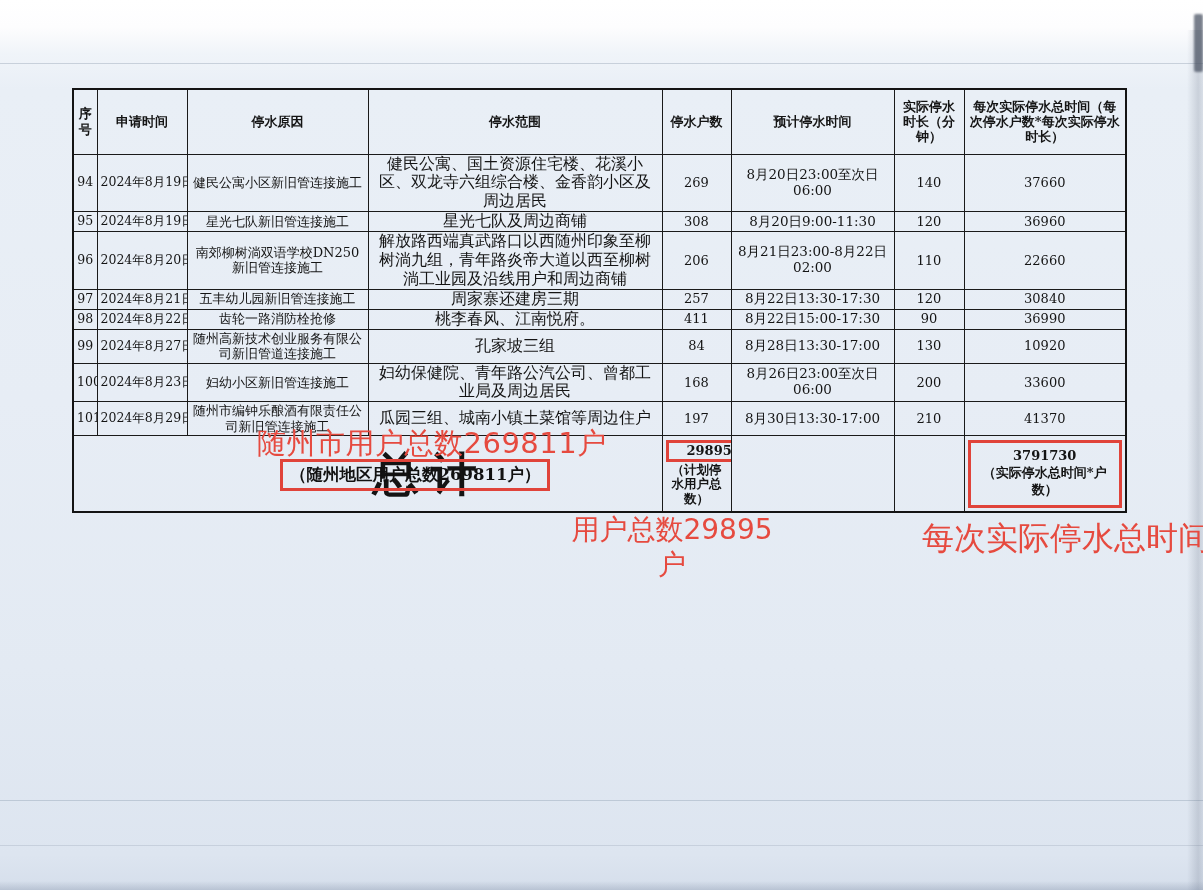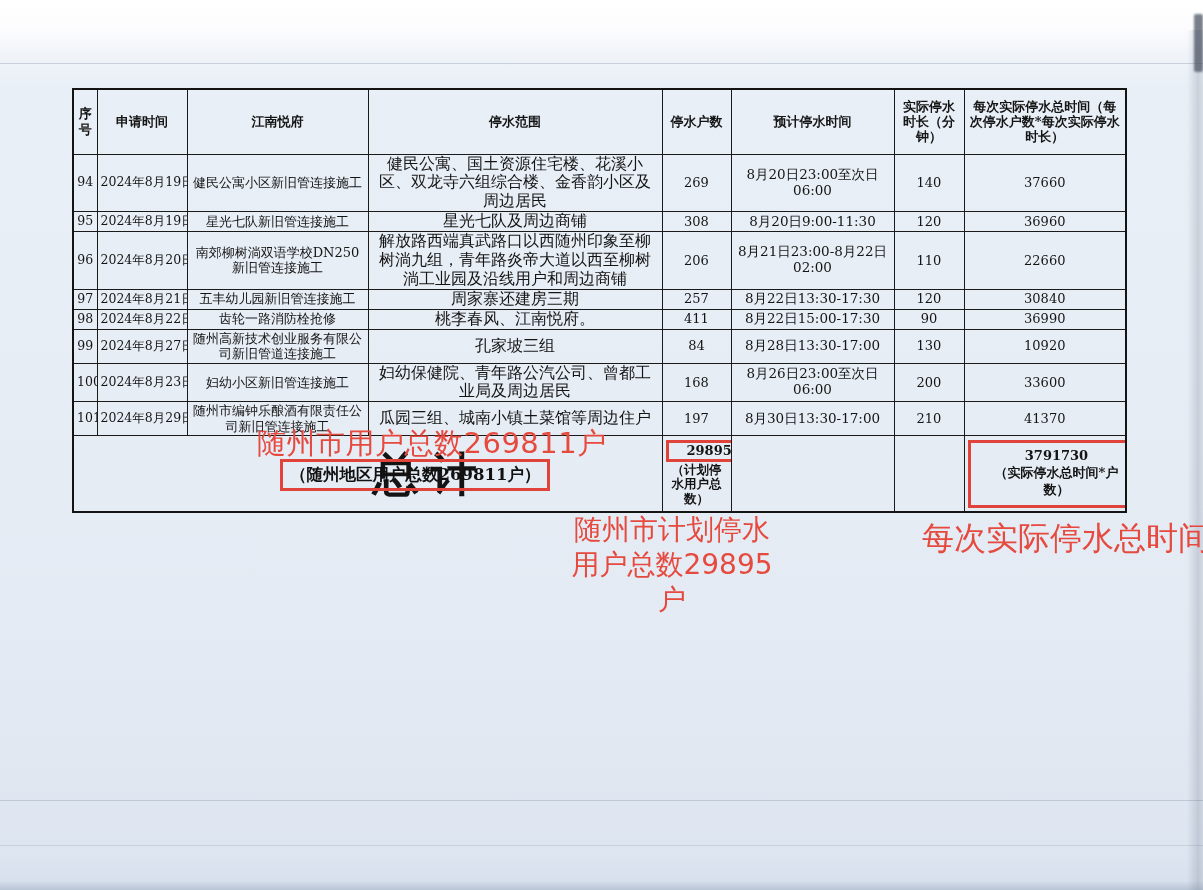--- a/index.html
+++ b/index.html
@@ -44,21 +44,21 @@
   td.mins{font-size:13px;}
   td.tott{font-size:13px;}
 
   
   td.total-left{position:relative;text-align:left;}
   .total-label{font-size:46px;font-weight:bold;letter-spacing:12px;padding-left:126px;line-height:1;}
   td.total-users{font-weight:bold;font-size:12.5px;line-height:1.25;padding:2px 1px;}
   .v29895{display:inline-block;border:3px solid #e0433a;padding:0 18px;font-size:13px;margin-bottom:1px;}
   td.total-time-cell{padding:3px;}
   .red-box-time{border:3px solid #e0433a;margin:1px auto;width:142px;min-height:58px;
-    display:flex;flex-direction:column;justify-content:center;font-weight:bold;font-size:13px;line-height:1.3;padding:2px 15px;}
+    display:flex;flex-direction:column;justify-content:center;font-weight:bold;font-size:13px;line-height:1.3;padding:2px 3px;}
 
   
   .ann{position:absolute;color:#e64a3f;font-family:"DejaVu Sans","Liberation Sans",sans-serif;font-weight:normal;}
   .ann-top{left:257px;top:424px;font-size:29px;letter-spacing:0.5px;white-space:nowrap;}
   .ann-boxed{left:280px;top:459px;border:3.5px solid #e0433a;padding:2px 7px;
     color:#111;font-family:"DejaVu Serif","Liberation Serif",serif;font-weight:bold;font-size:16.5px;white-space:nowrap;background:transparent;}
   .ann-bl{left:561px;top:512px;width:222px;text-align:center;font-size:28px;line-height:1.25;}
   .ann-br{left:922px;top:517px;font-size:32px;white-space:nowrap;}
 </style>
 </head>
@@ -81,21 +81,21 @@
         <col class="c4">
       <col class="c5">
         <col class="c6">
         <col class="c7">
         <col class="c8">
     </colgroup>
     <tbody>
         <tr class="hdr">
       <th>序号</th>
       <th>申请时间</th>
-      <th>江南悦府</th>
+      <th>停水原因</th>
       <th>停水范围</th>
       <th>停水户数</th>
       <th>预计停水时间</th>
       <th>实际停水时长（分钟）</th>
       <th>每次实际停水总时间（每次停水户数*每次实际停水时长）</th>
     </tr>
 
     <tr class="r0">
       <td class="no">94</td>
       <td class="date">2024年8月19日</td>
@@ -193,18 +193,17 @@
           <div>（实际停水总时间*户数）</div>
         </div>
       </td>
     </tr>
   </tbody>
     </table>
 
   <div class="ann ann-top">随州市用户总数269811户</div>
   <div class="ann ann-boxed">（随州地区用户总数269811户）</div>
   <div class="ann ann-bl">
-    <div>随州市计划停水</div>
     <div>用户总数29895户</div>
   </div>
   <div class="ann ann-br">每次实际停水总时间</div>
 
 </div>
 
 </body></html>

